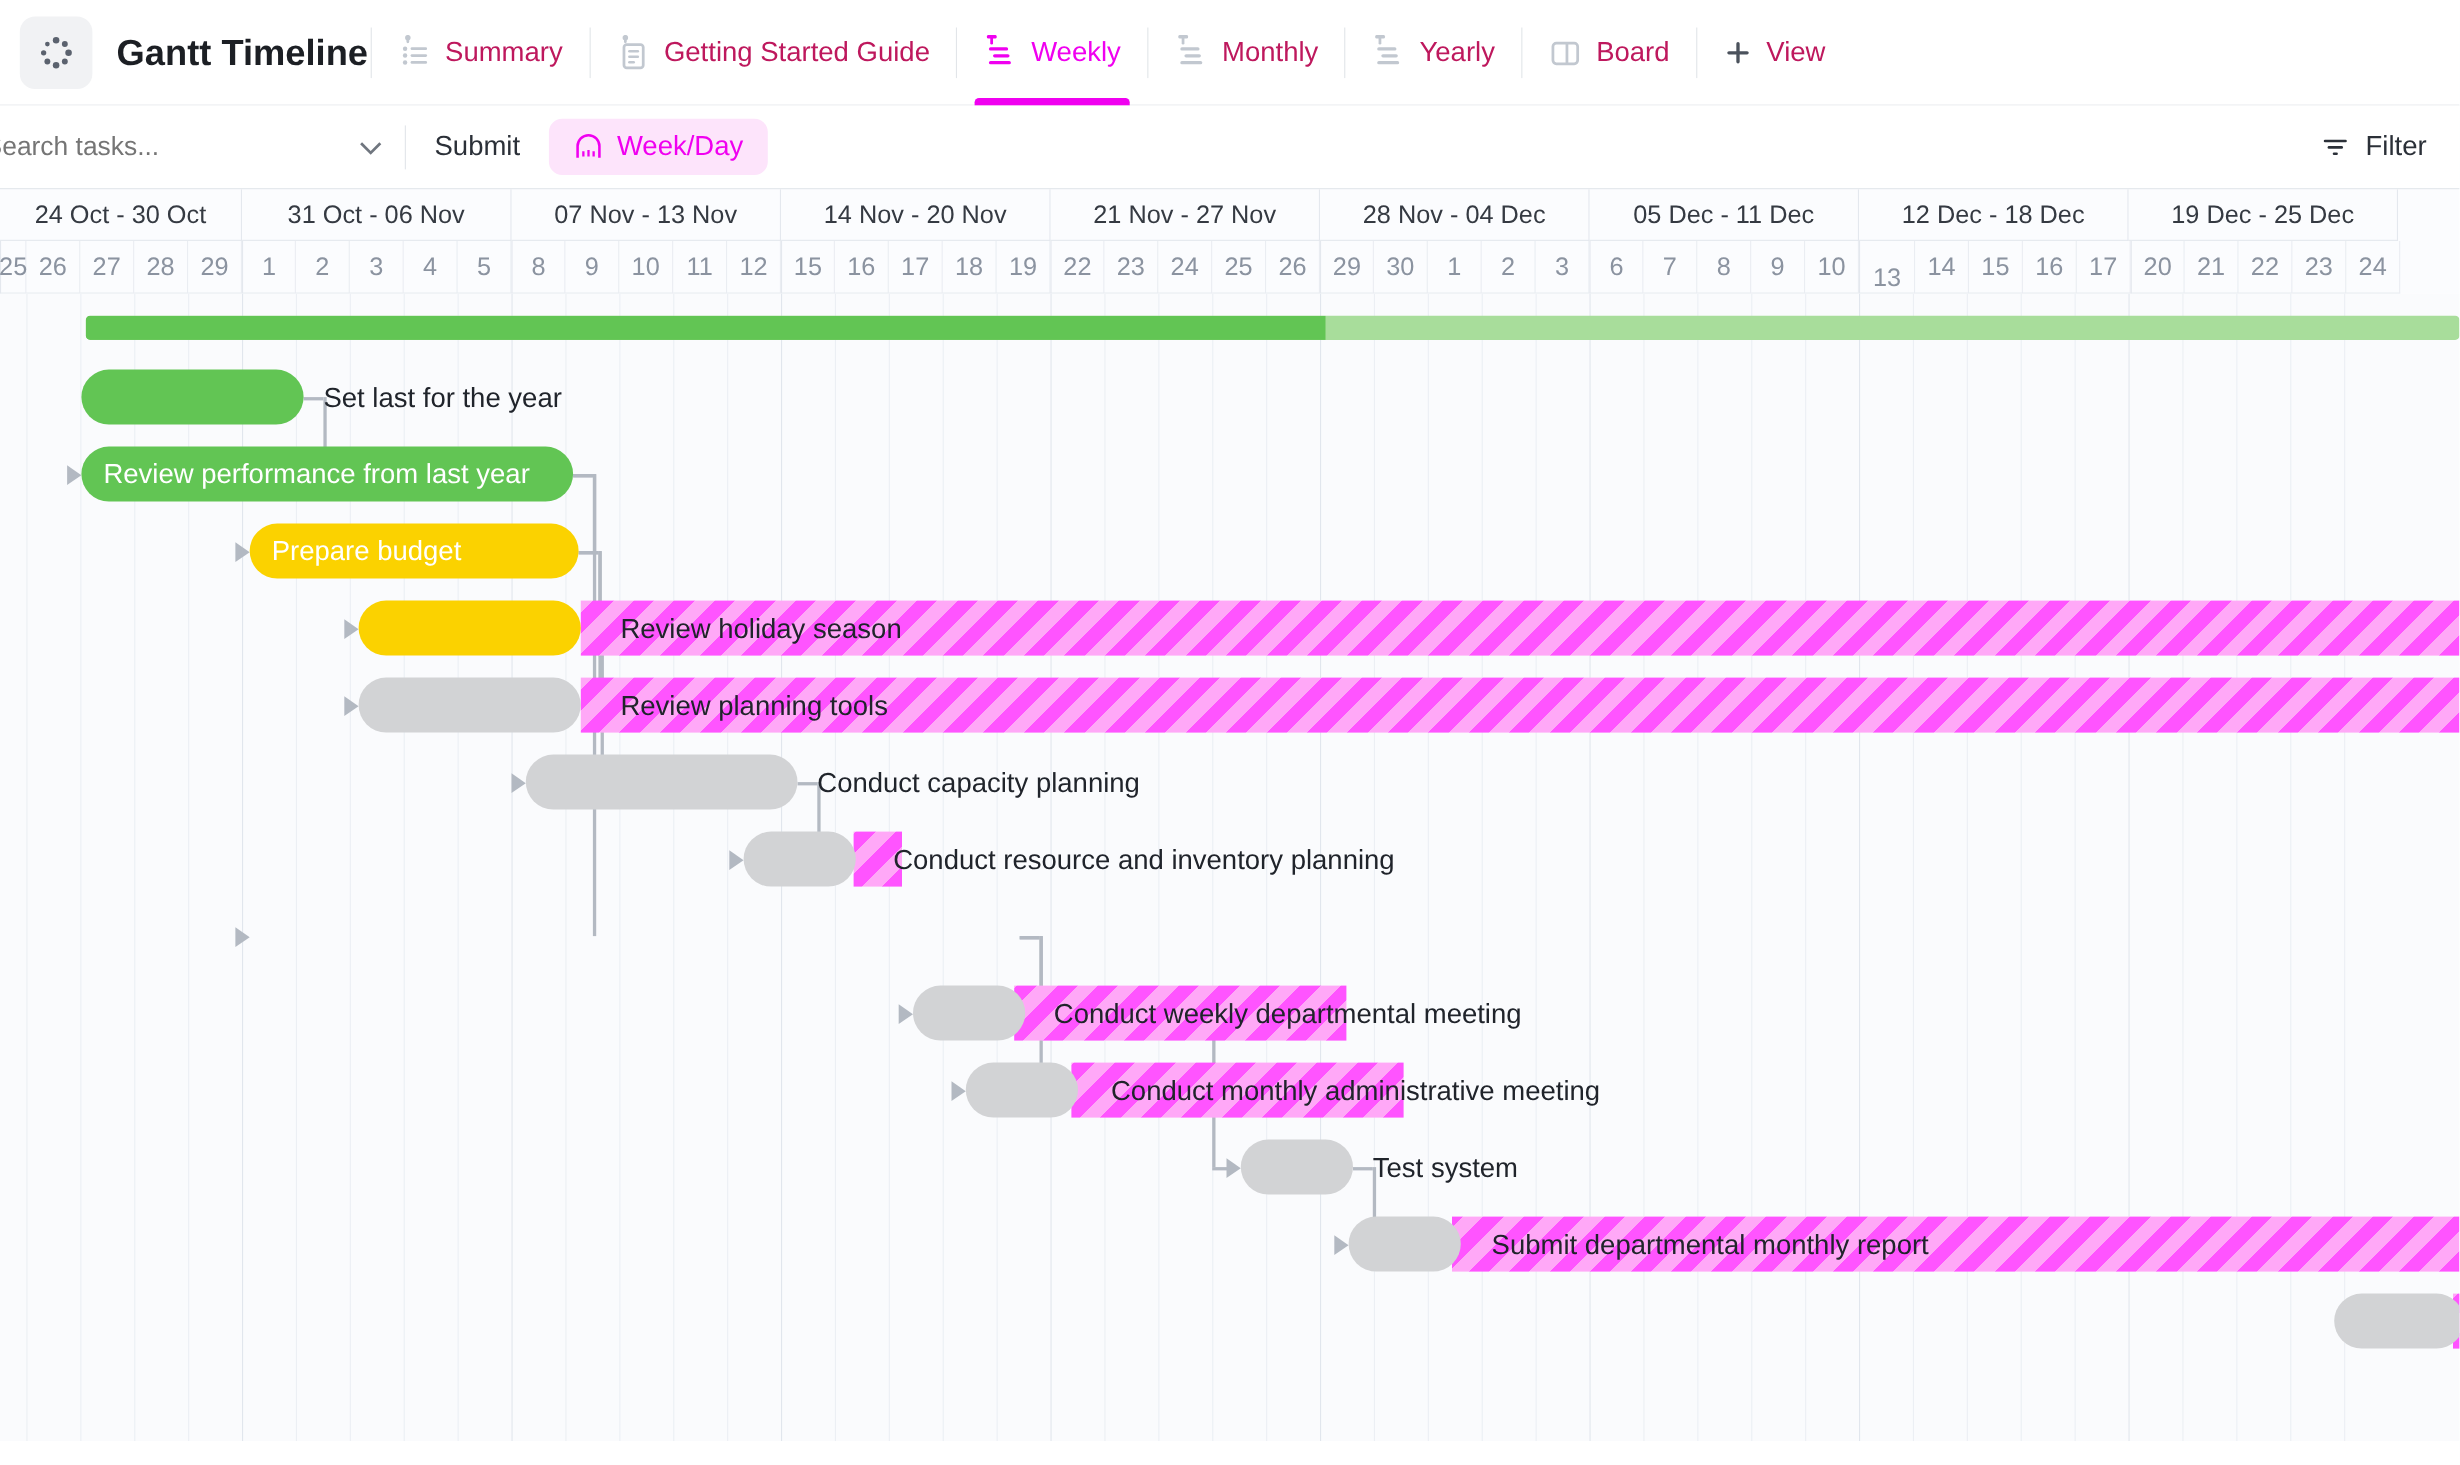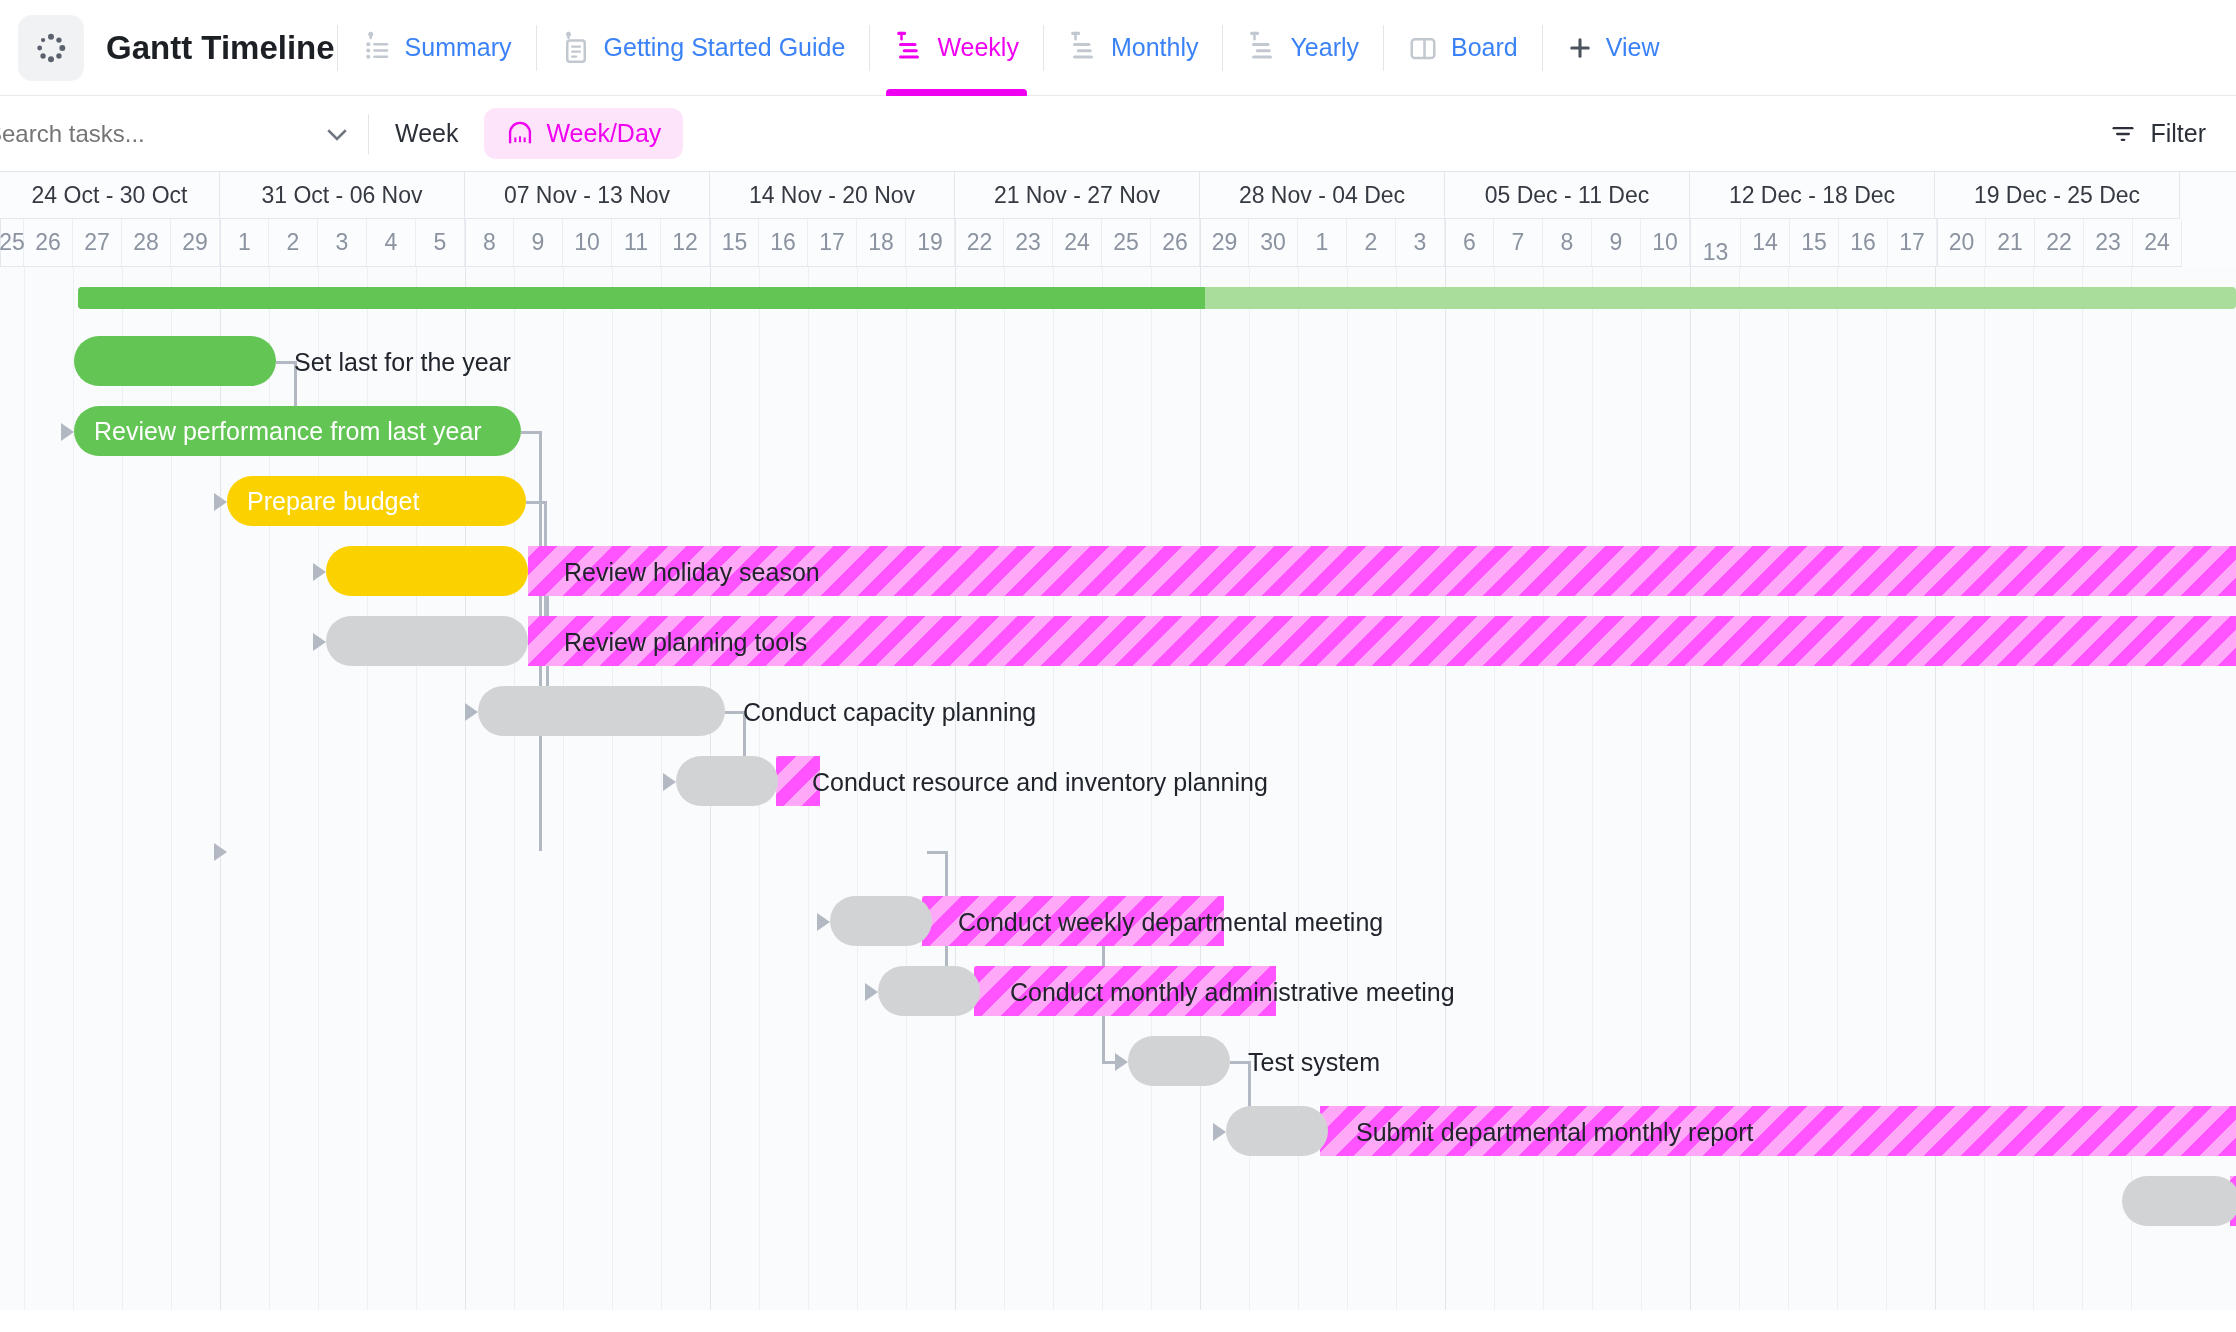--- a/index.html
+++ b/index.html
@@ -45,21 +45,21 @@
     align-items: center;
     gap: 13px;
     padding: 0 22px;
     height: 96px;
     position: relative;
     cursor: pointer;
     flex: 0 0 auto;
   }
   .tab-label {
     font-size: 25px;
-    color: #3b82f6;
+    color: #be185d;
     white-space: nowrap;
   }
   .tab.active .tab-label { color: #f000f0; }
   .tab.active::after {
     content: "";
     position: absolute;
     left: 14px; right: 14px; bottom: 0;
     height: 7px;
     border-radius: 4px 4px 0 0;
     background: #f000f0;
@@ -332,21 +332,21 @@
 </div>
 
 <div class="toolbar">
   <div class="search-wrap">
     <input class="search-input" value="" placeholder="Search tasks..." style="">
     <svg class="chev" viewBox="0 0 24 24">
       <path d="M5 9 L12 16 L19 9" fill="none" stroke="#70767f" stroke-width="2"></path>
     </svg>
   </div>
   <div class="tool-sep"></div>
-  <div class="today-btn">Week</div>
+  <div class="today-btn">Submit</div>
   <div class="weekday-btn">
     <svg width="28" height="28" viewBox="0 0 24 24">
       <path d="M3.5 20 V11 a8.5 8.5 0 0 1 17 0 V20" fill="none" stroke="#f000f0" stroke-width="2"></path>
       <g stroke="#f000f0" stroke-width="1.8">
           <path d="M8 15 V19"></path>
           <path d="M12 14 V19"></path>
           <path d="M16 15 V19"></path>
         </g>
     </svg>
     <span>Week/Day</span>

